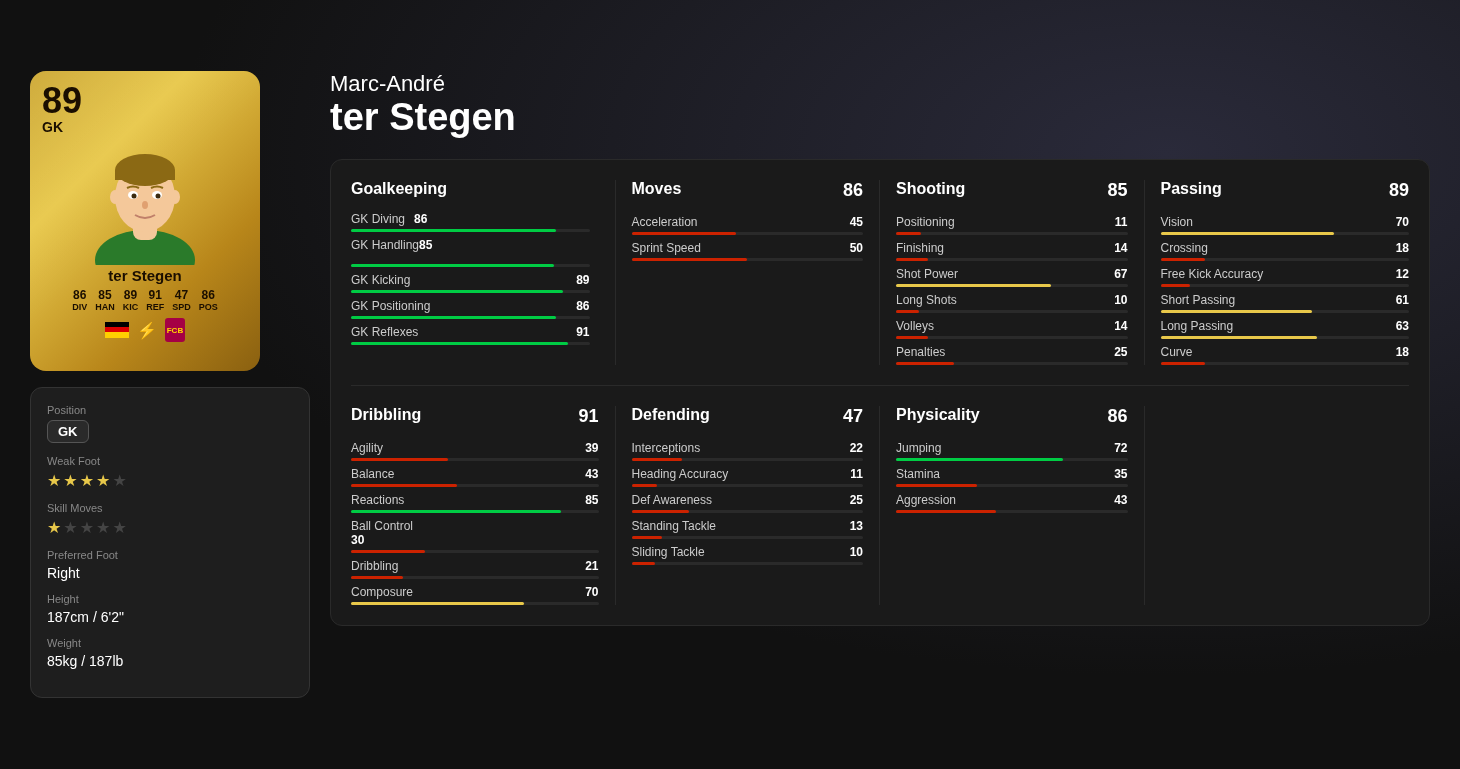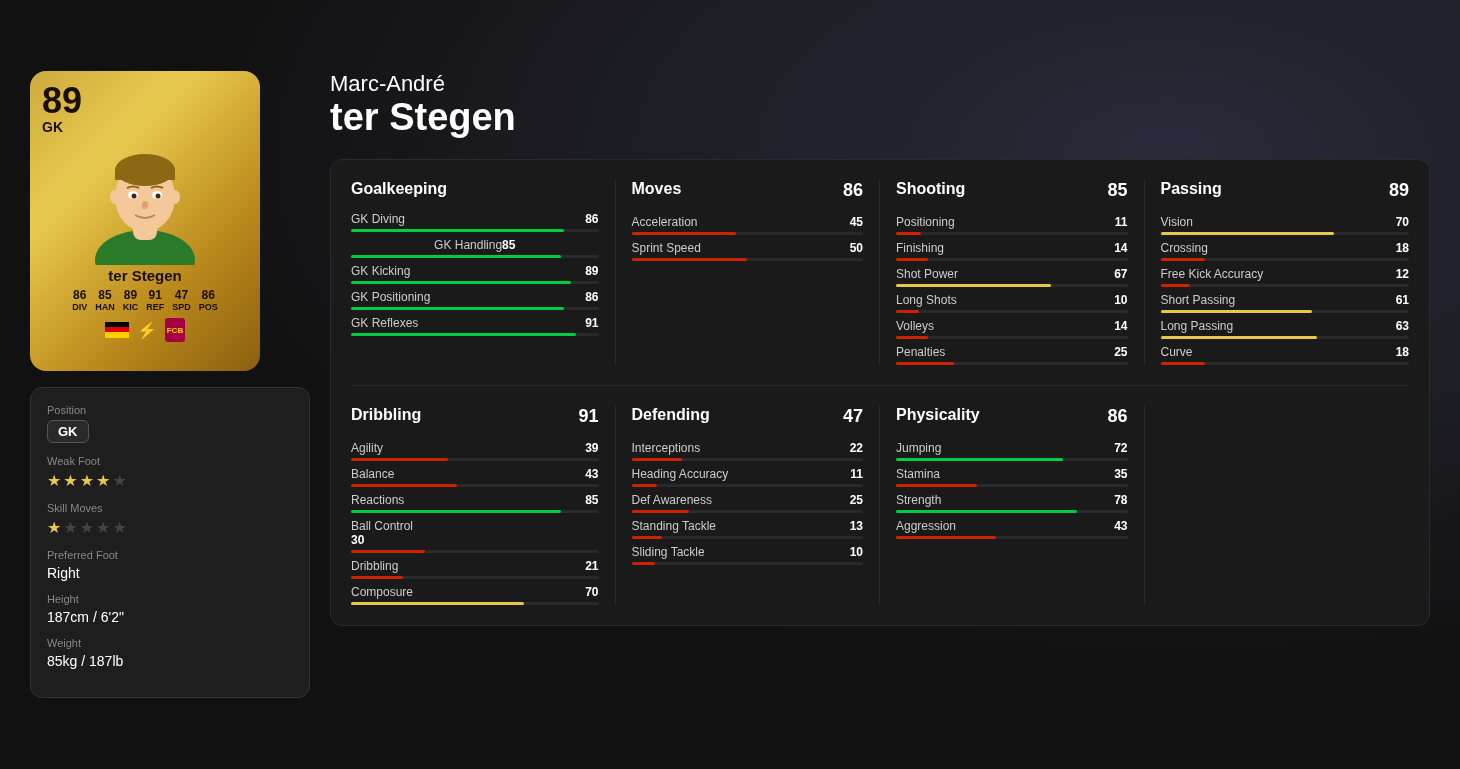--- a/index.html
+++ b/index.html
@@ -377,35 +377,35 @@
 
     <div class="player-header">
       <span class="player-header-first">Marc-André</span>
       <span class="player-header-last">ter Stegen</span>
     </div>
 
     <div style="background:#1a1a1a; border:1px solid #2a2a2a; border-radius:12px; padding:20px;">
 
       <div style="display:grid; grid-template-columns:1fr 1fr 1fr 1fr; border-bottom:1px solid #2a2a2a; padding-bottom:20px; margin-bottom:20px;">
 
-        <div style="padding-right:16px; border-right:1px solid #2a2a2a;">
+        <div style="padding-right:25px; border-right:1px solid #2a2a2a;">
           <div style="display:flex; justify-content:space-between; margin-bottom:14px;">
             <span style="font-size:16px;font-weight:700;">Goalkeeping</span>
           </div>
           <div>
-            <div style="display:flex;justify-content:space-between;margin-bottom:3px;">
+            <div style="display:flex;margin-bottom:3px;gap:9px;">
               <span style="font-size:12px;color:#ccc;">GK Diving</span>
               <span style="font-size:12px;font-weight:700;">86</span>
             </div>
             <div class="bar-wrap">
                 <div class="bar-fill bar-green" style="width:86%;"></div>
               </div>
           </div>
           <div style="margin-top:6px;">
-            <div style="display:flex;justify-content:center;margin-bottom:3px;">
+            <div style="display:flex;justify-content:flex-start;margin-bottom:12px;">
               <span style="font-size:12px;color:#ccc;">GK Handling</span>
               <span style="font-size:12px;font-weight:700;">85</span>
             </div>
             <div class="bar-wrap">
                 <div class="bar-fill bar-green" style="width:85%;"></div>
               </div>
           </div>
           <div style="margin-top:6px;">
             <div style="display:flex;justify-content:space-between;margin-bottom:3px;">
               <span style="font-size:12px;color:#ccc;">GK Kicking</span>
@@ -716,29 +716,20 @@
             <div style="display:flex;justify-content:space-between;margin-bottom:3px;">
               <span style="font-size:12px;color:#ccc;">Stamina</span>
               <span style="font-size:12px;font-weight:700;">35</span>
             </div>
             <div class="bar-wrap">
                 <div class="bar-fill bar-red" style="width:35%;"></div>
               </div>
           </div>
           <div style="margin-top:6px;">
             <div style="display:flex;justify-content:space-between;margin-bottom:3px;">
-              <span style="font-size:12px;color:#ccc;">Strength</span>
-              <span style="font-size:12px;font-weight:700;">78</span>
-            </div>
-            <div class="bar-wrap">
-                <div class="bar-fill bar-green" style="width:78%;"></div>
-              </div>
-          </div>
-          <div style="margin-top:6px;">
-            <div style="display:flex;justify-content:space-between;margin-bottom:3px;">
               <span style="font-size:12px;color:#ccc;">Aggression</span>
               <span style="font-size:12px;font-weight:700;">43</span>
             </div>
             <div class="bar-wrap">
                 <div class="bar-fill bar-red" style="width:43%;"></div>
               </div>
           </div>
         </div>
 
         <div style="padding-left:16px;"></div>

